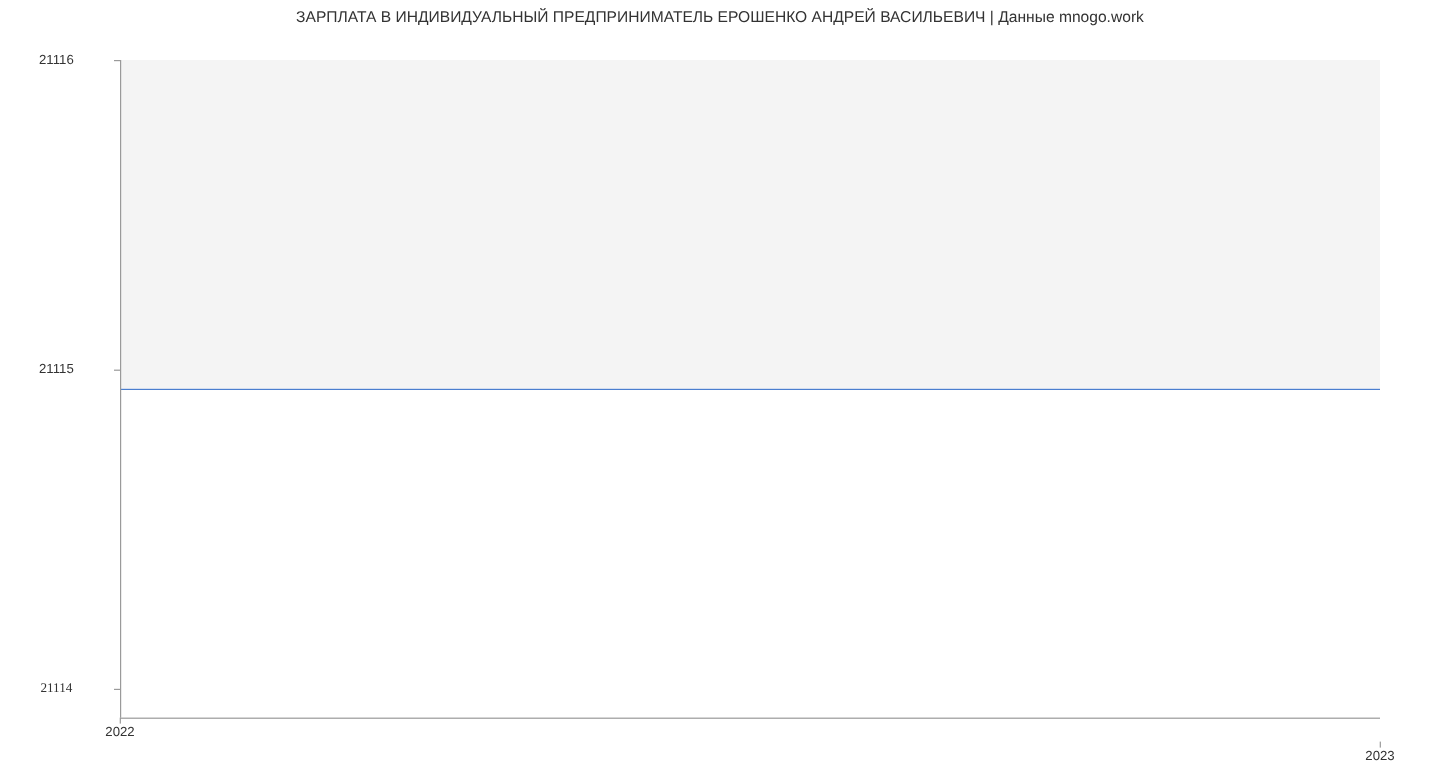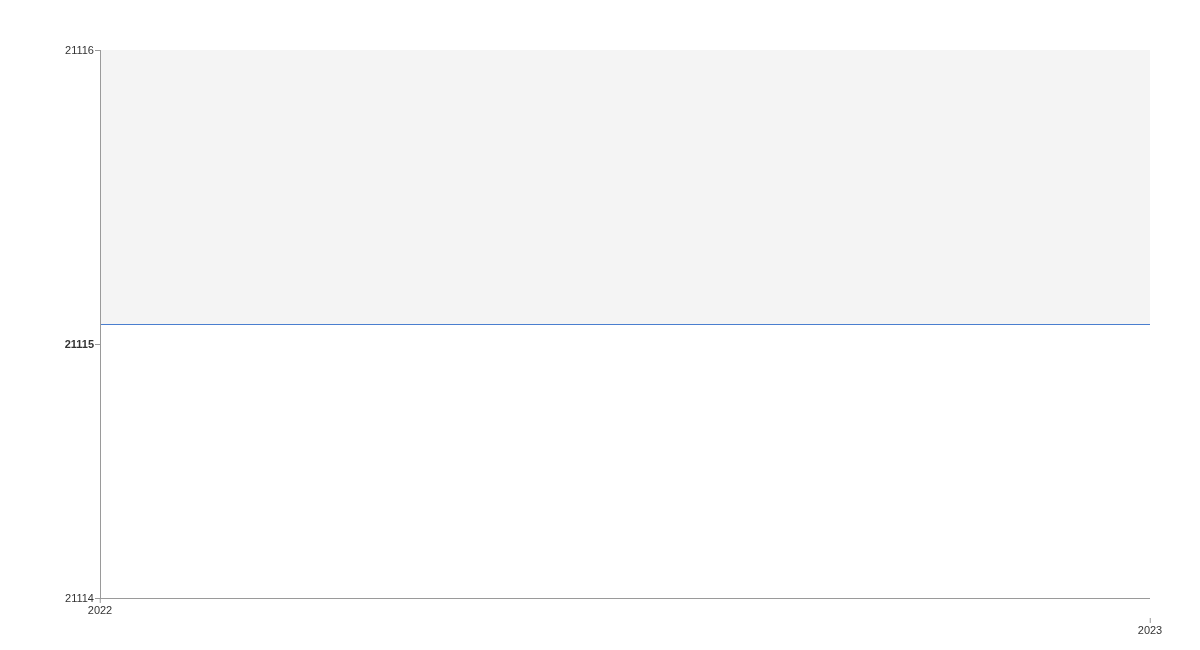--- a/index.html
+++ b/index.html
@@ -54,21 +54,21 @@
     position: absolute;
     left: 100px;
     width: 1050px;
     height: 0;
     border-top: 1.5px solid #4a7ecf;
   }
   .ytick {
     position: absolute;
     left: 0;
     width: 94px;
-    text-align: right;
+    text-align: center;
     font-size: 11px;
     color: #333;
     transform: translateY(-50%);
   }
   .ytick .tickmark {
     position: absolute;
     right: -6px;
     top: 50%;
     width: 5px;
     height: 0;
@@ -89,33 +89,34 @@
     height: 5px;
     width: 0;
     border-left: 1px solid #9a9a9a;
   }
 </style>
 </head>
 <body>
 
 <div class="chart-wrap">
 
+  <div class="title">ЗАРПЛАТА В ИНДИВИДУАЛЬНЫЙ ПРЕДПРИНИМАТЕЛЬ ЕРОШЕНКО АНДРЕЙ ВАСИЛЬЕВИЧ | Данные mnogo.work</div>
 
   <div class="area-fill" id="area-fill" style="top: 50px; height: 274px; background: rgb(244, 244, 244);"></div>
 
   <div class="data-line" id="data-line" style="top: 324px; border-top-color: rgb(74, 126, 207);"></div>
 
   <div class="spine-left"></div>
   <div class="spine-bottom"></div>
 
-  <div class="ytick" id="ytick-0" style="top: 598px;">
+  <div class="ytick" id="ytick-0" style="top: 574px; font-family: Liberation Serif, serif;">
     <span>21114</span>
     <span class="tickmark"></span>
   </div>
-  <div class="ytick" id="ytick-1" style="top: 344px; font-weight: bold;">
+  <div class="ytick" id="ytick-1" style="top: 308px;">
     <span>21115</span>
     <span class="tickmark"></span>
   </div>
   <div class="ytick" id="ytick-2" style="top: 50px;">
     <span>21116</span>
     <span class="tickmark"></span>
   </div>
 
   <div class="xtick" id="xtick-0" style="left: 100px; text-align: right;">
     <span class="tickmark"></span>

